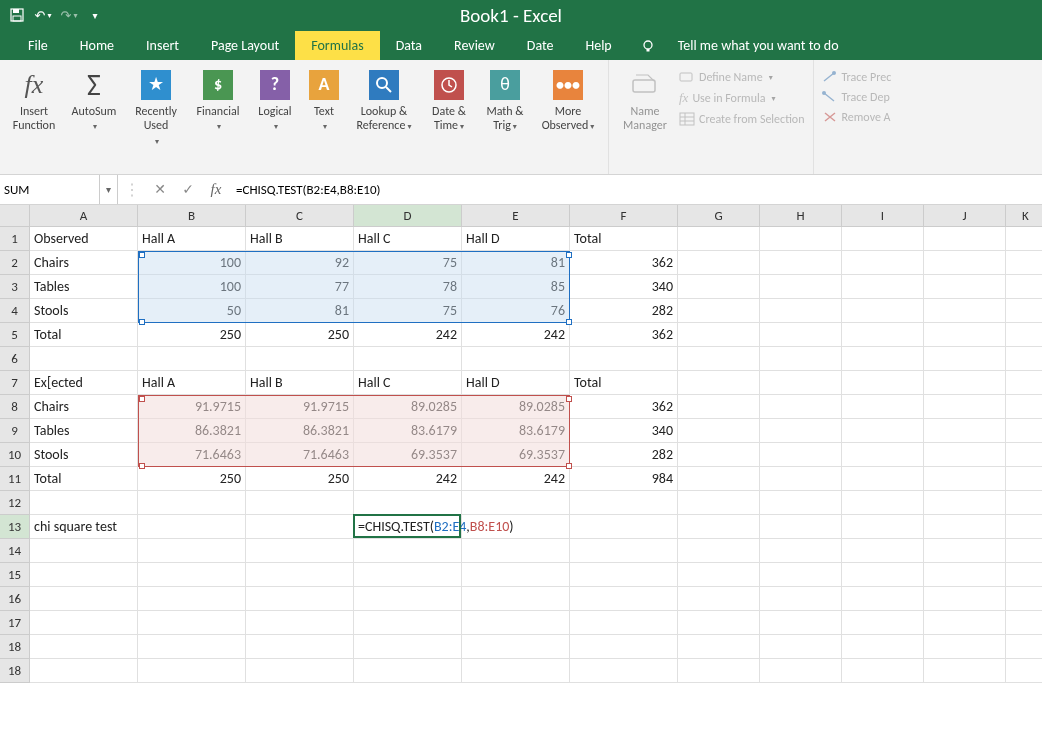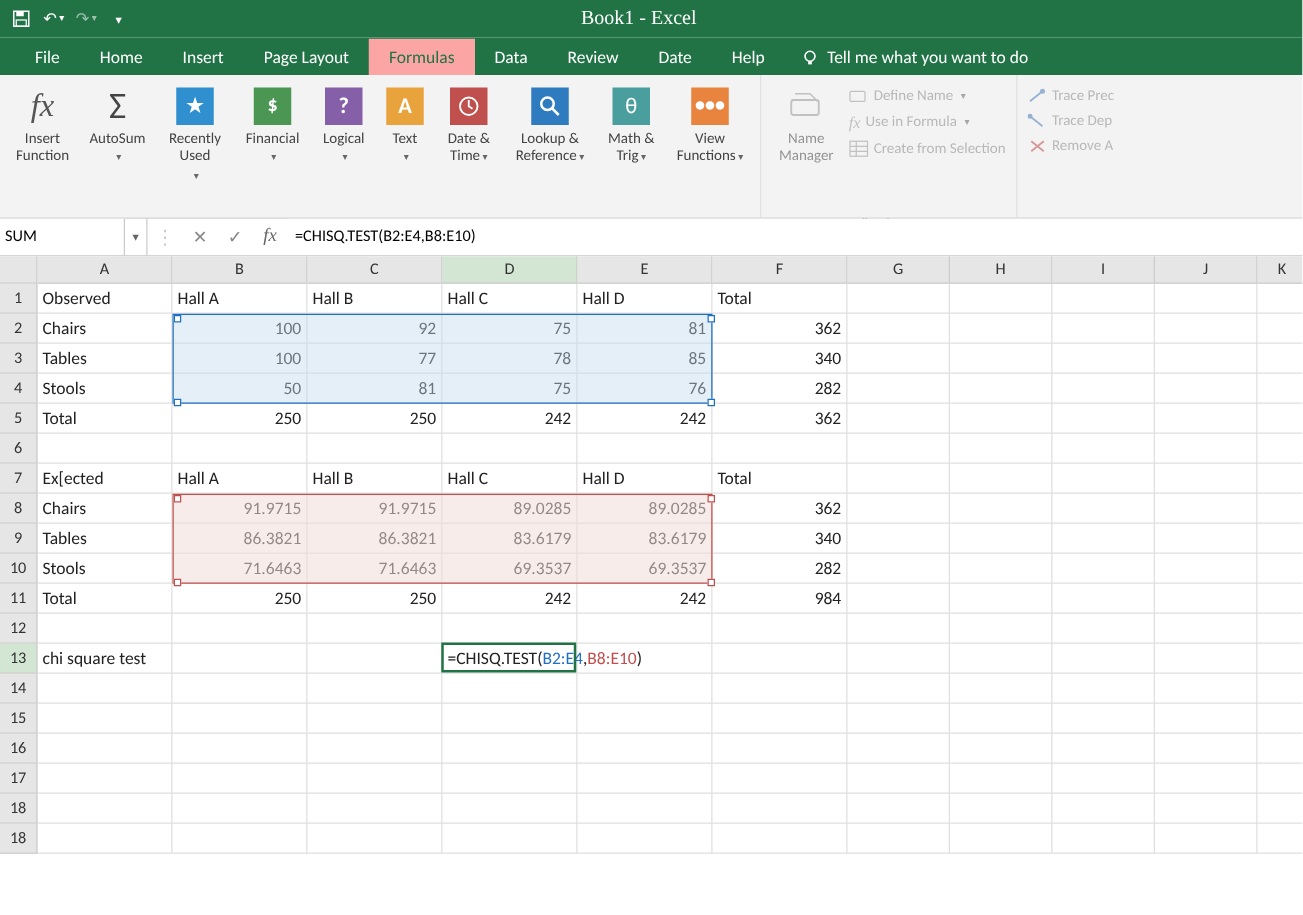--- a/index.html
+++ b/index.html
@@ -2,27 +2,27 @@
 <html><head>
 <meta charset="utf-8">
 <style>
 * { box-sizing: border-box; margin: 0; padding: 0; font-family: 'Segoe UI', Calibri, sans-serif; }
 body { background: #fff; overflow: hidden; width: 1042px; height: 732px; }
 
 
 .titlebar { background: #217346; height: 30px; display: flex; align-items: center; padding: 0 6px; color: #fff; font-size: 12px; }
 .qat { display: flex; align-items: center; gap: 4px; }
 .qat-icon { width: 22px; height: 22px; display: flex; align-items: center; justify-content: center; cursor: pointer; color: #fff; font-size: 13px; }
-.title-text { flex: 1; text-align: center; font-size: 16px; font-family: Liberation Serif, serif; }
+.title-text { flex: 1; text-align: center; font-size: 19px; }
 
 
 .ribbon-tabs { background: #217346; height: 30px; display: flex; align-items: flex-end; padding-left: 12px; color: #fff; font-size: 14px; }
 .tab { padding: 6px 16px; cursor: pointer; }
-.tab.active { background: #fca5a5; color: #217346; }
-.tell-me { display: flex; align-items: center; gap: 6px; padding: 6px 12px; margin-top: 36px; }
+.tab.active { background: #fde047; color: #217346; }
+.tell-me { display: flex; align-items: center; gap: 22px; padding: 6px 12px; margin-top: 36px; }
 .bulb-icon { width: 16px; height: 16px; }
 
 
 .ribbon { background: #f3f3f3; height: 115px; border-bottom: 1px solid #d4d4d4; display: flex; }
 .ribbon-group { border-right: 1px solid #e1e1e1; display: flex; flex-direction: column; padding: 2px 6px; }
 .group-body { flex: 1; display: flex; align-items: flex-start; gap: 2px; padding-top: 4px; }
 .group-label { text-align: center; font-size: 11px; color: #666; padding-bottom: 2px; margin-top: 37px; }
 .big-btn { display: flex; flex-direction: column; align-items: center; width: 60px; padding: 2px; cursor: pointer; font-size: 12px; color: #444; text-align: center; line-height: 1.2; }
 .big-btn .icon-box { width: 34px; height: 34px; margin-bottom: 2px; display: flex; align-items: center; justify-content: center; }
 .ribbon-list { display: flex; flex-direction: column; font-size: 12px; color: #888; gap: 6px; padding: 4px 2px; }
@@ -134,53 +134,53 @@
             <div style="width:30px;height:30px;background:#8560a8;display:flex;align-items:center;justify-content:center;color:#fff;font-size:18px;font-weight:bold">?</div>
           </div>
         <span><span>Logical</span><br><span class="dd-caret">▾</span></span>
       </div>
       <div class="big-btn" style="width:44px">
         <div class="icon-box">
             <div style="width:30px;height:30px;background:#e8a33d;display:flex;align-items:center;justify-content:center;color:#fff;font-size:18px;font-weight:bold">A</div>
           </div>
         <span><span>Text</span><br><span class="dd-caret">▾</span></span>
       </div>
+      <div class="big-btn" style="width:72px">
+        <div class="icon-box">
+            <div style="width:30px;height:30px;background:#2f7bbf;display:flex;align-items:center;justify-content:center">
+              <svg width="18" height="18" viewBox="0 0 18 18">
+                <circle cx="7" cy="7" r="5" fill="none" stroke="#fff" stroke-width="2"></circle>
+                <path d="M11 11 L16 16" stroke="#fff" stroke-width="2"></path>
+              </svg>
+            </div>
+          </div>
+        <span><span>Lookup &amp; Reference</span><span class="dd-caret">▾</span></span>
+      </div>
       <div class="big-btn" style="width:54px">
         <div class="icon-box">
             <div style="width:30px;height:30px;background:#c0504d;display:flex;align-items:center;justify-content:center">
               <svg width="18" height="18" viewBox="0 0 18 18">
                 <circle cx="9" cy="9" r="7" fill="none" stroke="#fff" stroke-width="1.5"></circle>
                 <path d="M9 4 L9 9 L12 11" stroke="#fff" stroke-width="1.5" fill="none"></path>
               </svg>
             </div>
           </div>
         <span><span>Date &amp; Time</span><span class="dd-caret">▾</span></span>
       </div>
-      <div class="big-btn" style="width:72px">
-        <div class="icon-box">
-            <div style="width:30px;height:30px;background:#2f7bbf;display:flex;align-items:center;justify-content:center">
-              <svg width="18" height="18" viewBox="0 0 18 18">
-                <circle cx="7" cy="7" r="5" fill="none" stroke="#fff" stroke-width="2"></circle>
-                <path d="M11 11 L16 16" stroke="#fff" stroke-width="2"></path>
-              </svg>
-            </div>
-          </div>
-        <span><span>Lookup &amp; Reference</span><span class="dd-caret">▾</span></span>
-      </div>
       <div class="big-btn" style="width:54px">
         <div class="icon-box">
             <div style="width:30px;height:30px;background:#4a9e9e;display:flex;align-items:center;justify-content:center;color:#fff;font-size:18px">θ</div>
           </div>
         <span><span>Math &amp; Trig</span><span class="dd-caret">▾</span></span>
       </div>
       <div class="big-btn" style="width:68px">
         <div class="icon-box">
             <div style="width:30px;height:30px;background:#e8843d;display:flex;align-items:center;justify-content:center;color:#fff;font-size:16px;font-weight:bold">•••</div>
           </div>
-        <span><span>View Functions</span><span class="dd-caret">▾</span></span>
+        <span><span>More Observed</span><span class="dd-caret">▾</span></span>
       </div>
     </div>
     <div class="group-label">Function Library</div>
   </div>
 
   <div class="ribbon-group">
     <div class="group-body">
       <div class="big-btn disabled" style="width:60px">
         <div class="icon-box">
             <svg width="30" height="26" viewBox="0 0 30 26">

